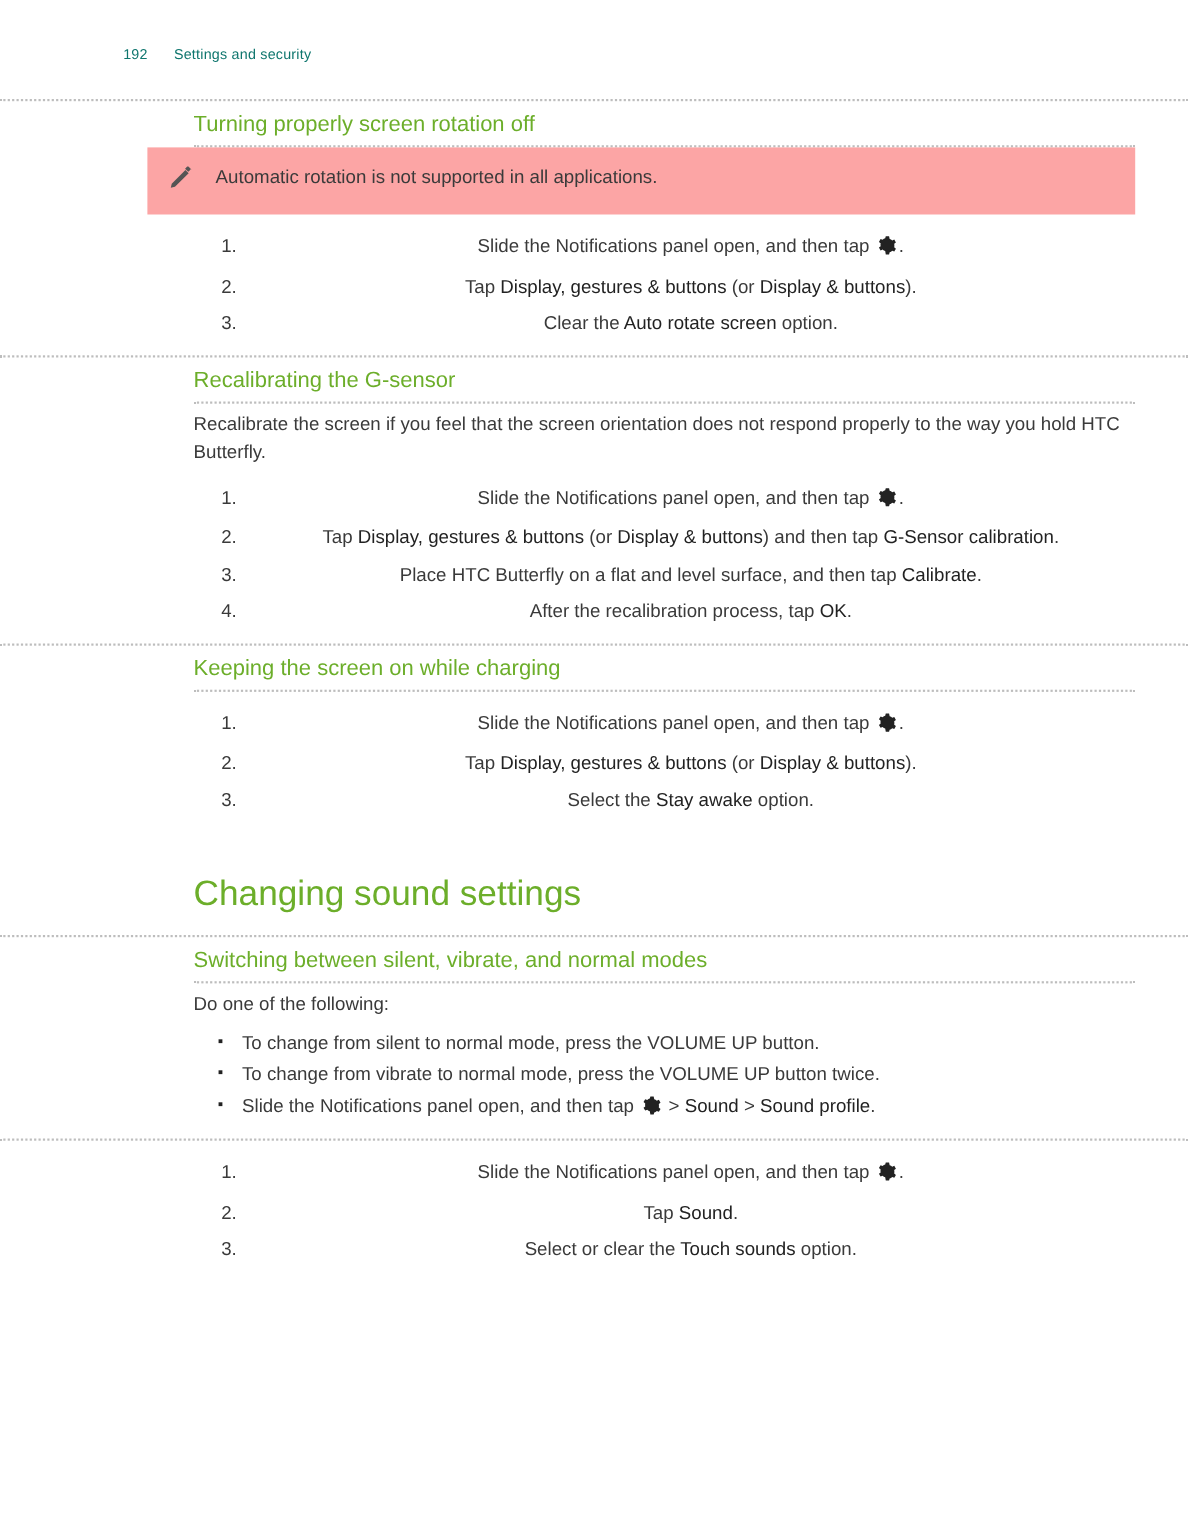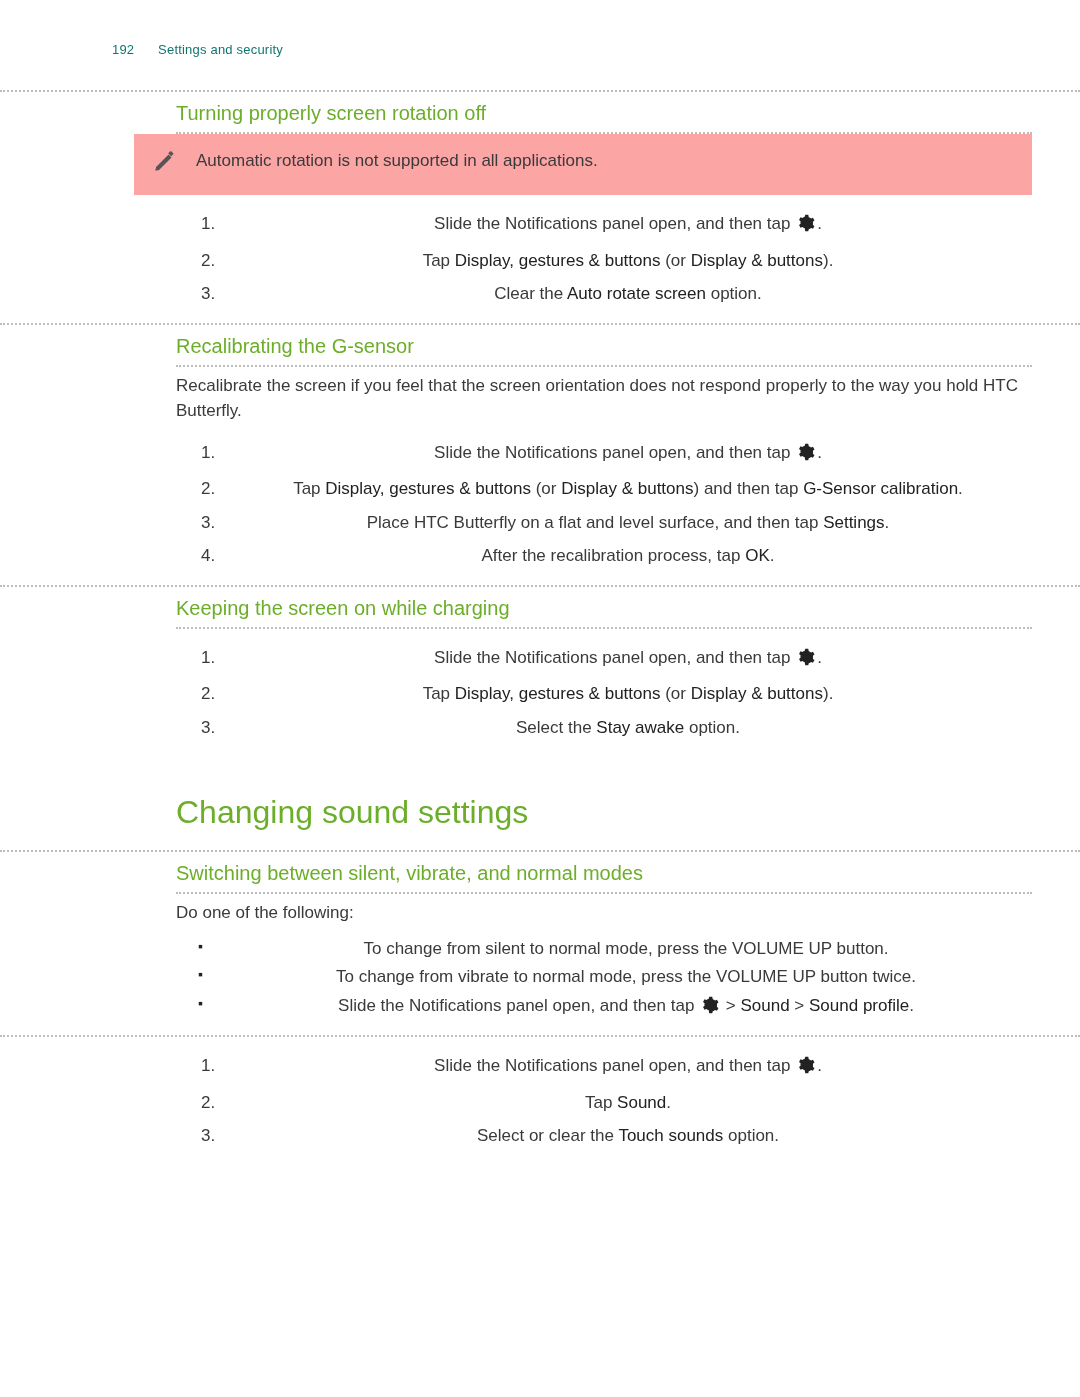--- a/index.html
+++ b/index.html
@@ -65,21 +65,20 @@
   }
   ul.bullets {
     margin: 8px 0 14px 0;
     padding-left: 34px;
     list-style: none;
   }
   ul.bullets li {
     position: relative;
     margin: 3px 0;
     padding-left: 10px;
-    text-align: center;
   }
   ul.bullets li::before {
     content: "▪";
     position: absolute;
     left: -12px;
     top: 0;
     font-size: 14px;
     color: #222;
   }
   .bold { font-weight: 400; color: #222; }
@@ -134,21 +133,21 @@
     <ol class="steps">
       <li>
         <span>Slide the Notifications panel open, and then tap </span><span class="gear"><svg width="18" height="18" viewBox="0 0 24 24">
               <path fill="#222" d="M12 8a4 4 0 100 8 4 4 0 000-8zm9.4 4c0-.6-.1-1.2-.2-1.8l2.1-1.6-2-3.5-2.5 1a8 8 0 00-3.1-1.8L15 1h-4l-.7 2.6A8 8 0 007.2 5.4l-2.5-1-2 3.5 2.1 1.6c-.1.6-.2 1.2-.2 1.8s.1 1.2.2 1.8l-2.1 1.6 2 3.5 2.5-1a8 8 0 003.1 1.8L11 23h4l.7-2.6a8 8 0 003.1-1.8l2.5 1 2-3.5-2.1-1.6c.1-.6.2-1.2.2-1.8z"></path>
             </svg></span><span>.</span>
       </li>
       <li>
         <span>Tap </span><span class="bold">Display, gestures &amp; buttons</span><span> (or </span><span class="bold">Display &amp; buttons</span><span>) and then tap </span><span class="bold">G-Sensor calibration</span><span>.</span>
       </li>
       <li>
-        <span>Place HTC Butterfly on a flat and level surface, and then tap </span><span class="bold">Settings</span><span>.</span>
+        <span>Place HTC Butterfly on a flat and level surface, and then tap </span><span class="bold">Calibrate</span><span>.</span>
       </li>
       <li>
         <span>After the recalibration process, tap </span><span class="bold">OK</span><span>.</span>
       </li>
     </ol>
   </div>
 
   <div class="content dotted-top">
     <div class="green-head dotted-bottom">Keeping the screen on while charging</div>
     <ol class="steps">

